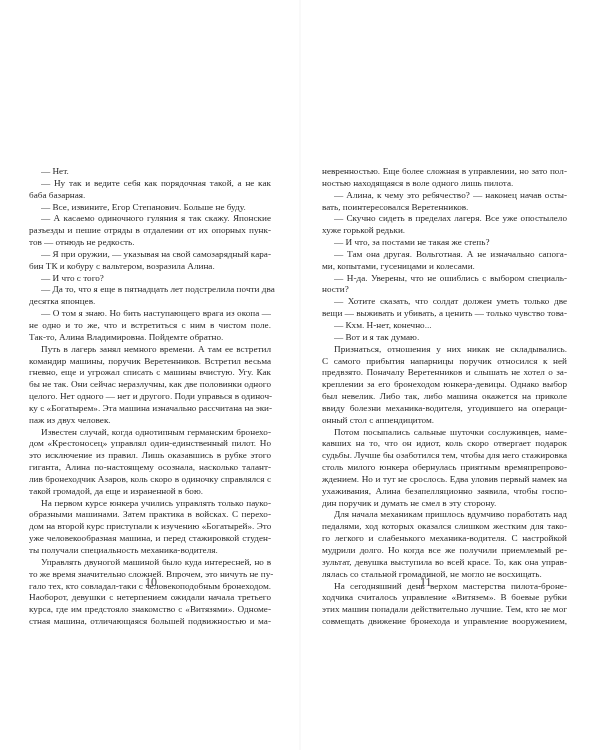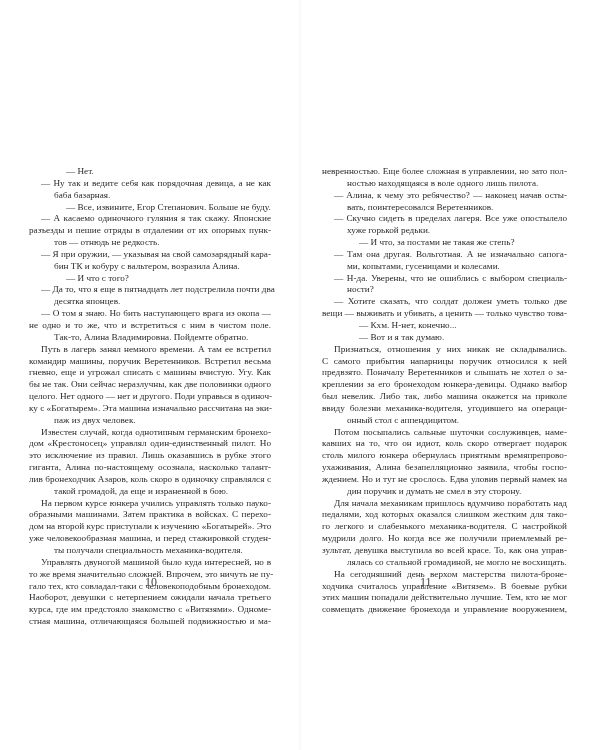--- a/index.html
+++ b/index.html
@@ -9,40 +9,40 @@
   }
   .page {
     position: absolute; top: 166px; width: 242px;
     font-size: 9.2px; line-height: 11.85px; text-align: justify;
     hyphens: manual;
   }
   .page.left { left: 29px; }
   .page.right { left: 322px; width: 245px; }
   .line { display: block; white-space: nowrap; text-align: justify; text-align-last: justify; height: 11.85px; overflow: visible; }
   .line.indent { padding-left: 12px; }
-  .line.last { text-align-last: left; margin-left: 25px; }
+  .line.last { text-align-last: left; }
   .page-number {
     position: absolute; top: 575px; font-size: 12px; color: #444;
     font-family: "Liberation Serif", serif;
   }
   .page-number.left { left: 145px; }
   .page-number.right { left: 420px; }
   .spine {
     position: absolute; left: 299px; top: 0; width: 2px; height: 750px;
     background: linear-gradient(to right, #fcfcfc, #f6f6f6, #fcfcfc);
   }
 </style>
 </head>
 <body>
 
 <div class="spine"></div>
 
 <div class="page left" id="left-page">
     <span class="line indent last">— Нет.</span>
-    <span class="line indent">— Ну так и ведите себя как порядочная девица, а не как</span>
+    <span class="line indent">— Ну так и ведите себя как порядочная такой, а не как</span>
     <span class="line last">баба базарная.</span>
     <span class="line indent last">— Все, извините, Егор Степанович. Больше не буду.</span>
     <span class="line indent">— А касаемо одиночного гуляния я так скажу. Японские</span>
     <span class="line">разъезды и пешие отряды в отдалении от их опорных пунк-</span>
     <span class="line last">тов — отнюдь не редкость.</span>
     <span class="line indent">— Я при оружии, — указывая на свой самозарядный кара-</span>
     <span class="line last">бин ТК и кобуру с вальтером, возразила Алина.</span>
     <span class="line indent last">— И что с того?</span>
     <span class="line indent">— Да то, что я еще в пятнадцать лет подстрелила почти два</span>
     <span class="line last">десятка японцев.</span>
@@ -92,23 +92,24 @@
     <span class="line indent last">— Вот и я так думаю.</span>
     <span class="line indent">Признаться, отношения у них никак не складывались.</span>
     <span class="line">С самого прибытия напарницы поручик относился к ней</span>
     <span class="line">предвзято. Поначалу Веретенников и слышать не хотел о за-</span>
     <span class="line">креплении за его бронеходом юнкера-девицы. Однако выбор</span>
     <span class="line">был невелик. Либо так, либо машина окажется на приколе</span>
     <span class="line">ввиду болезни механика-водителя, угодившего на операци-</span>
     <span class="line last">онный стол с аппендицитом.</span>
     <span class="line indent">Потом посыпались сальные шуточки сослуживцев, наме-</span>
     <span class="line">кавших на то, что он идиот, коль скоро отвергает подарок</span>
+    <span class="line">судьбы. Лучше бы озаботился тем, чтобы для него стажировка</span>
     <span class="line">столь милого юнкера обернулась приятным времяпрепрово-</span>
+    <span class="line">ждением. Но и тут не срослось. Едва уловив первый намек на</span>
     <span class="line">ухаживания, Алина безапелляционно заявила, чтобы госпо-</span>
-    <span class="line">ждением. Но и тут не срослось. Едва уловив первый намек на</span>
     <span class="line last">дин поручик и думать не смел в эту сторону.</span>
     <span class="line indent">Для начала механикам пришлось вдумчиво поработать над</span>
     <span class="line">педалями, ход которых оказался слишком жестким для тако-</span>
     <span class="line">го легкого и слабенького механика-водителя. С настройкой</span>
     <span class="line">мудрили долго. Но когда все же получили приемлемый ре-</span>
     <span class="line">зультат, девушка выступила во всей красе. То, как она управ-</span>
     <span class="line last">лялась со стальной громадиной, не могло не восхищать.</span>
     <span class="line indent">На сегодняшний день верхом мастерства пилота-броне-</span>
     <span class="line">ходчика считалось управление «Витязем». В боевые рубки</span>
     <span class="line">этих машин попадали действительно лучшие. Тем, кто не мог</span>

